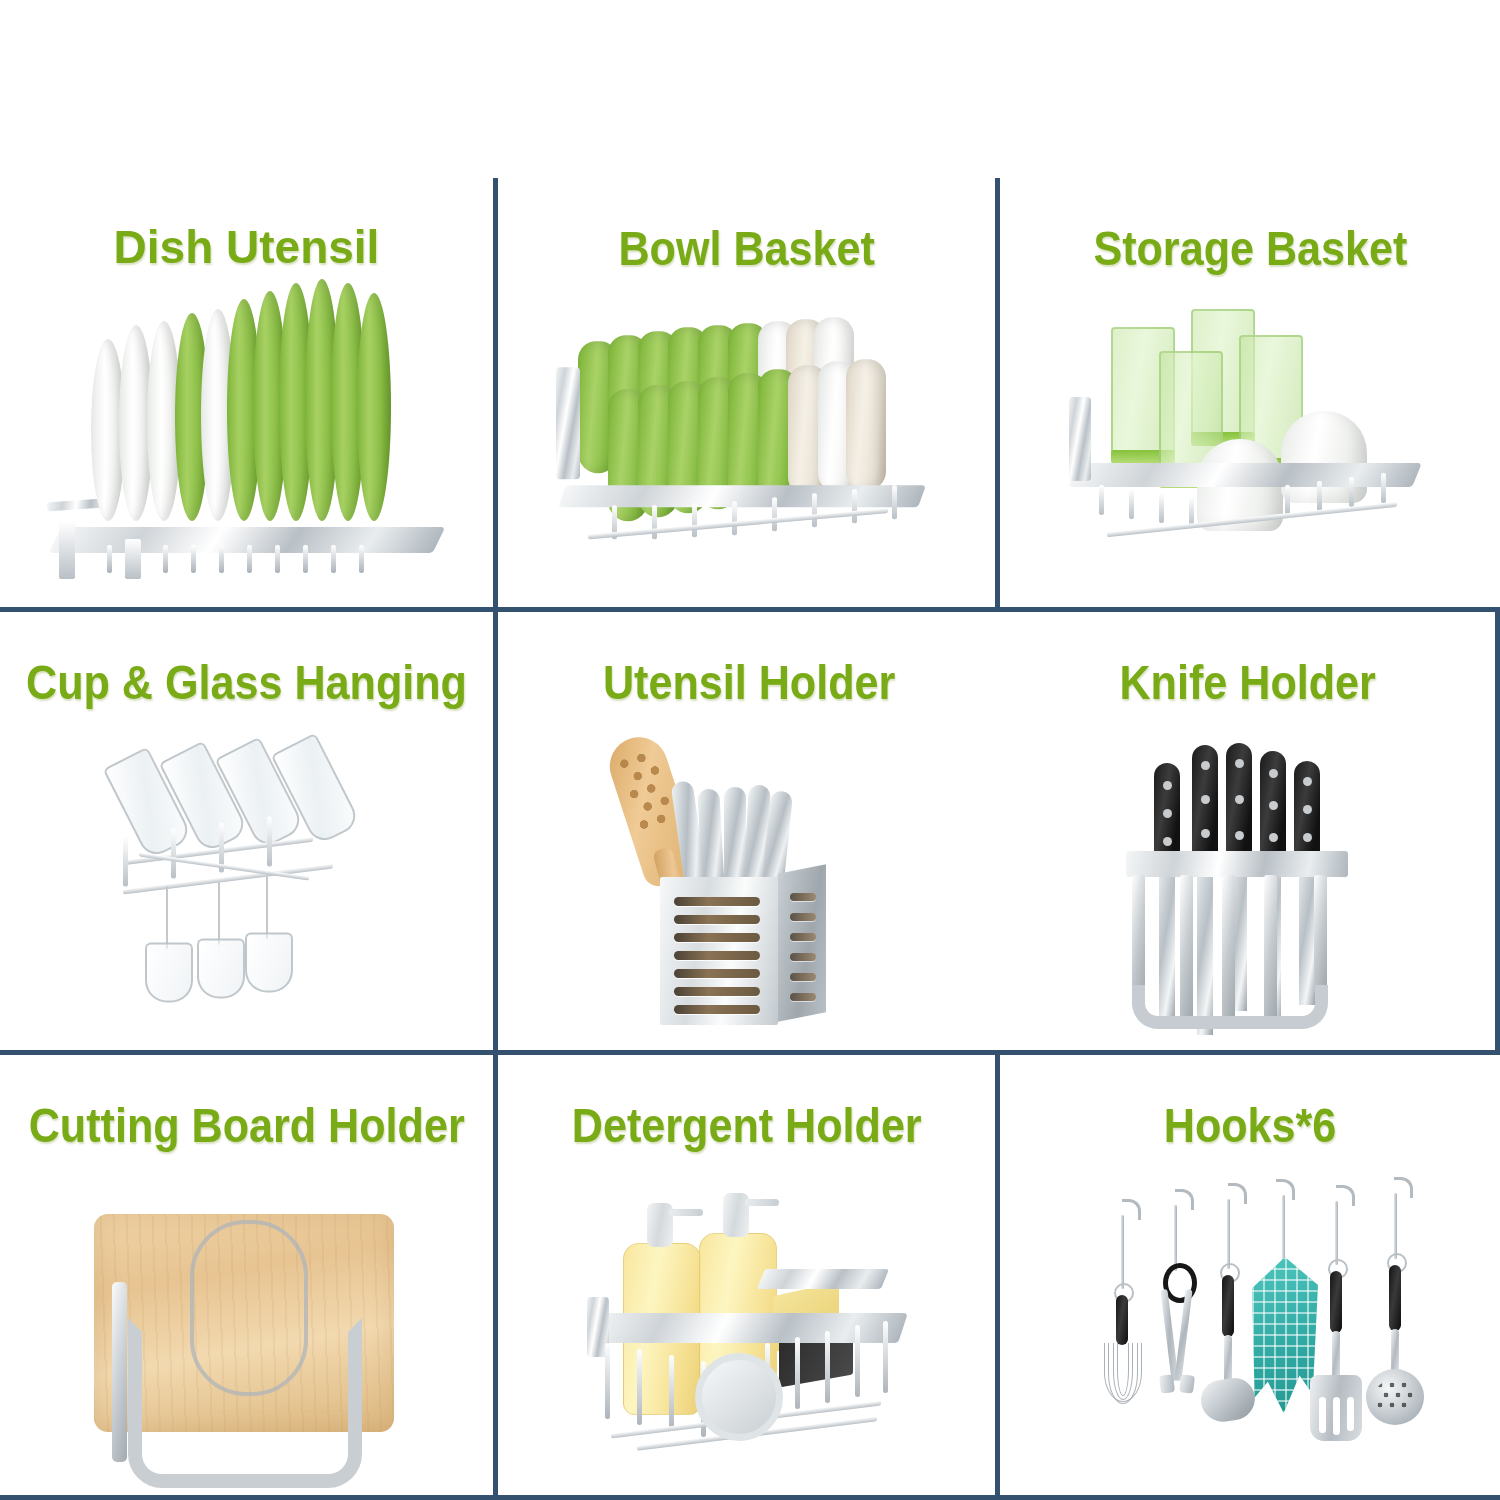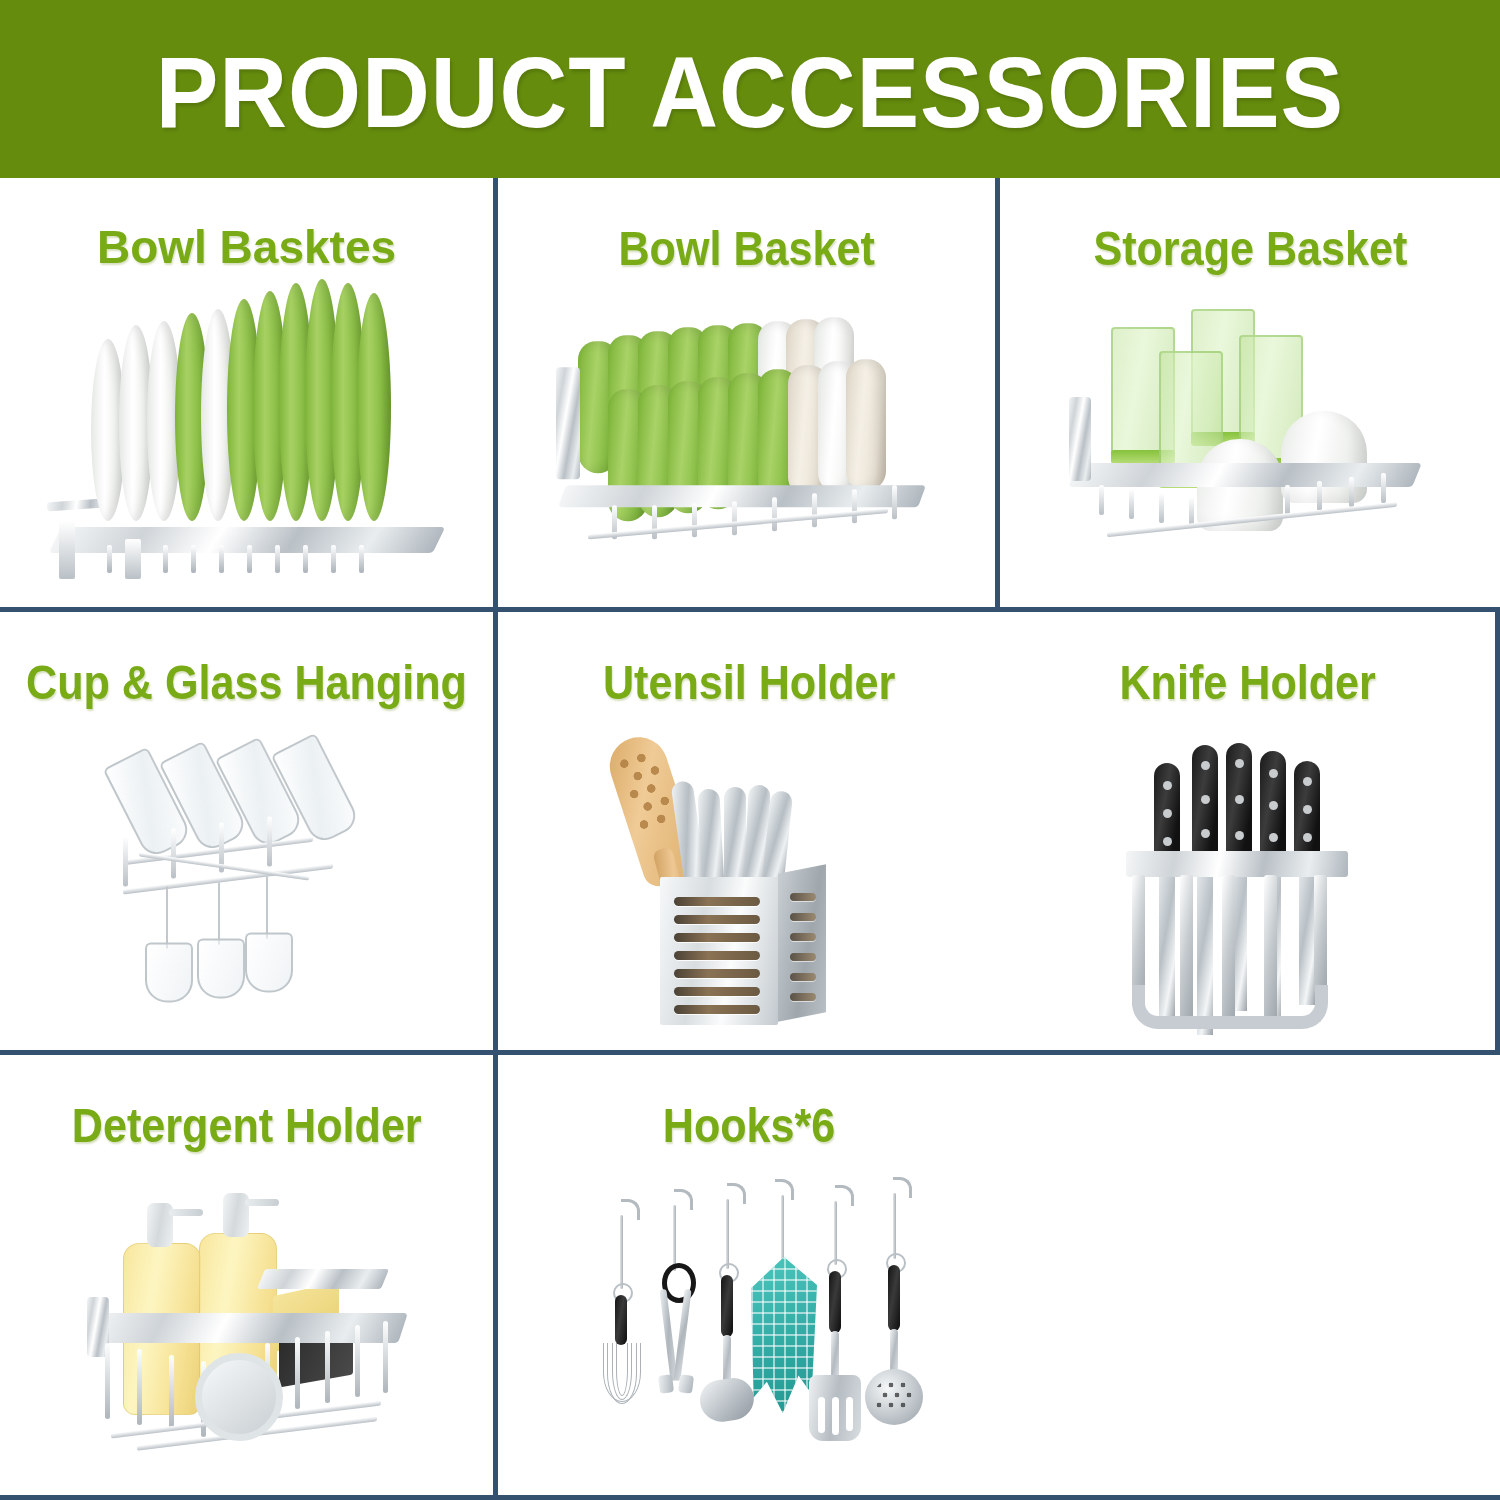--- a/index.html
+++ b/index.html
@@ -393,28 +393,25 @@
   }
   .bottom-rule {
     position:absolute; left:0; bottom:0; width:1500px; height:5px; background:#34526F;
   }
 </style>
 </head>
 <body>
 
 <div class="poster">
 
-  <div class="banner">
-    <div class="banner-title">PRODUCT ACCESSORIES</div>
-  </div>
 
   <div class="grid">
 
     <div class="cell vline-r hline-b">
-      <div class="cell-title wide">Bowl Basktes</div>
+      <div class="cell-title wide">Dish Utensil</div>
       <div class="art">
         <div class="dish-wrap">
           <div class="railL steel"></div>
           <div class="plate white" style="left:44px;bottom:58px;height:182px;"></div>
           <div class="plate white" style="left:72px;bottom:58px;height:196px;"></div>
           <div class="plate white" style="left:100px;bottom:58px;height:200px;"></div>
           <div class="plate green" style="left:128px;bottom:58px;height:208px;"></div>
           <div class="plate white" style="left:154px;bottom:58px;height:212px;"></div>
           <div class="plate green" style="left:180px;bottom:58px;height:222px;"></div>
           <div class="plate green" style="left:206px;bottom:58px;height:230px;"></div>
@@ -618,20 +615,33 @@
           <div class="k-leg" style="left:14px;top:146px;height:132px;"></div>
           <div class="k-leg" style="left:62px;top:146px;height:148px;"></div>
           <div class="k-leg" style="left:104px;top:146px;height:148px;"></div>
           <div class="k-leg" style="left:146px;top:146px;height:148px;"></div>
           <div class="k-leg" style="left:196px;top:146px;height:118px;"></div>
           <div style="position:absolute;left:14px;top:256px;width:196px;height:44px;border:13px solid #c6ccd1;border-top:none;border-radius:0 0 26px 26px;box-sizing:border-box;"></div>
         </div>
       </div>
     </div>
 
+    <div class="cell vline-r">
+      <div class="cell-title narrow">Cutting Board Holder</div>
+      <div class="art">
+        <div class="cb-wrap">
+          <div class="board">
+            <div class="board-grain"></div>
+            <div class="board-hole"></div>
+          </div>
+          <div class="u-bracket"></div>
+          <div class="u-post"></div>
+        </div>
+      </div>
+    </div>
 
     <div class="cell vline-r">
       <div class="cell-title narrow">Detergent Holder</div>
       <div class="art">
         <div class="det-wrap">
           <div class="bottle" style="left:46px;top:58px;"></div>
           <div class="pump" style="left:70px;top:18px;"></div>
           <div class="pump-spout" style="left:92px;top:24px;"></div>
           <div class="bottle" style="left:122px;top:48px;"></div>
           <div class="pump" style="left:146px;top:8px;"></div>

